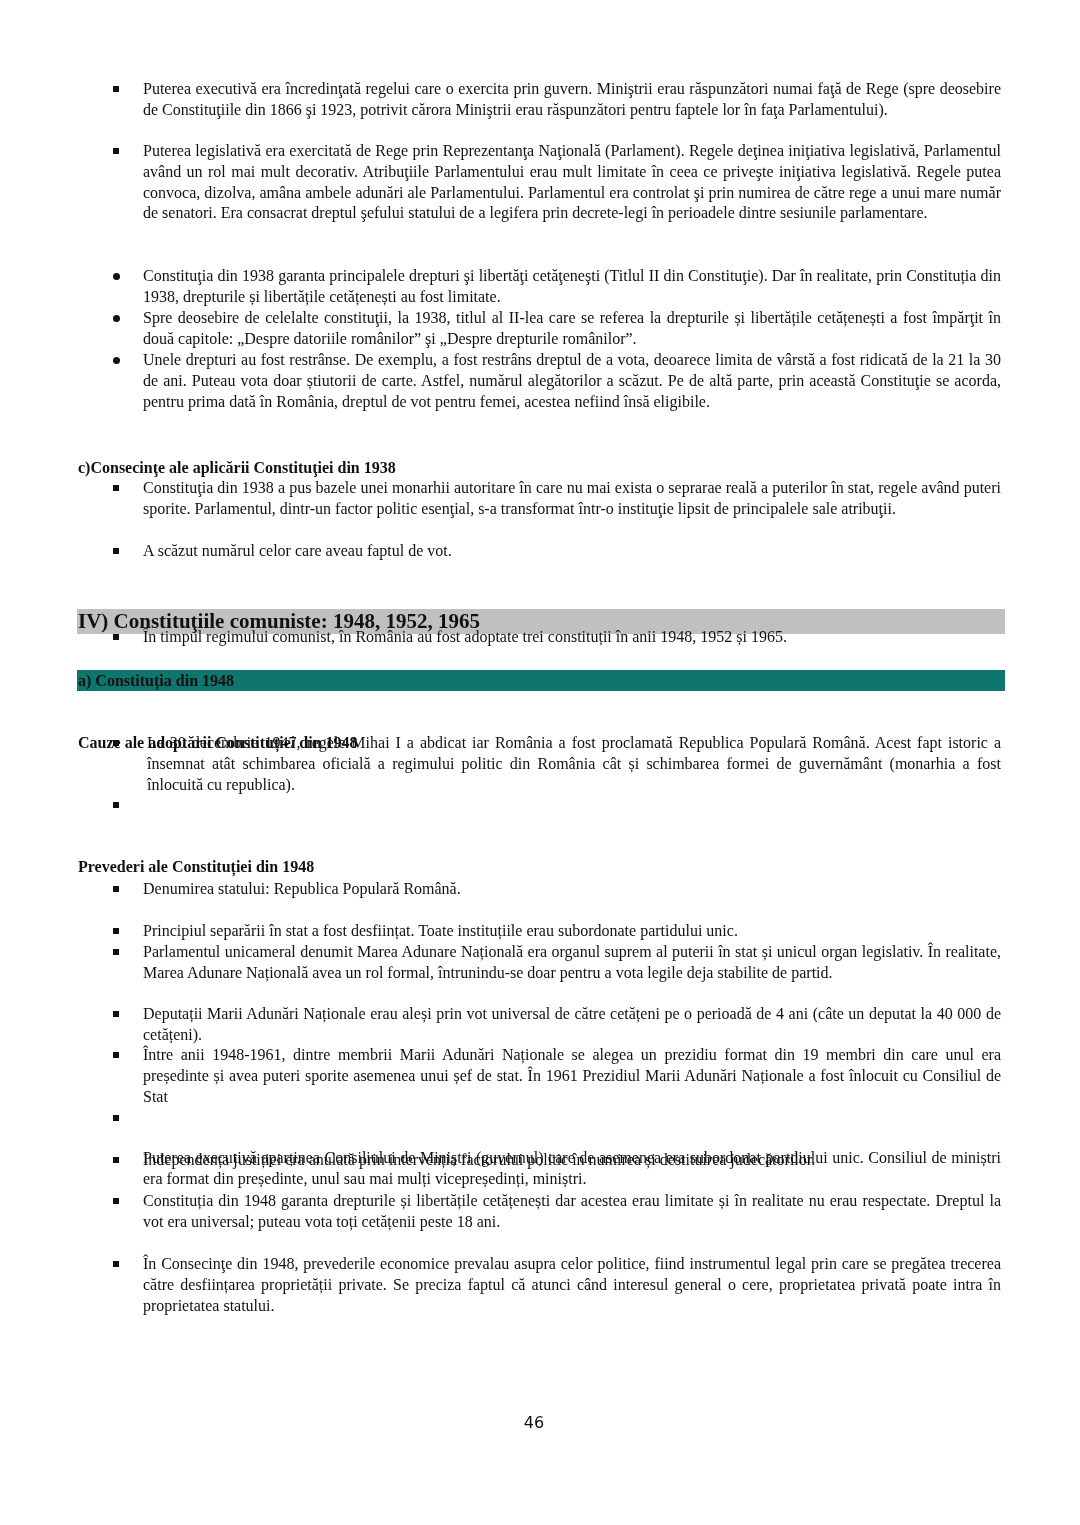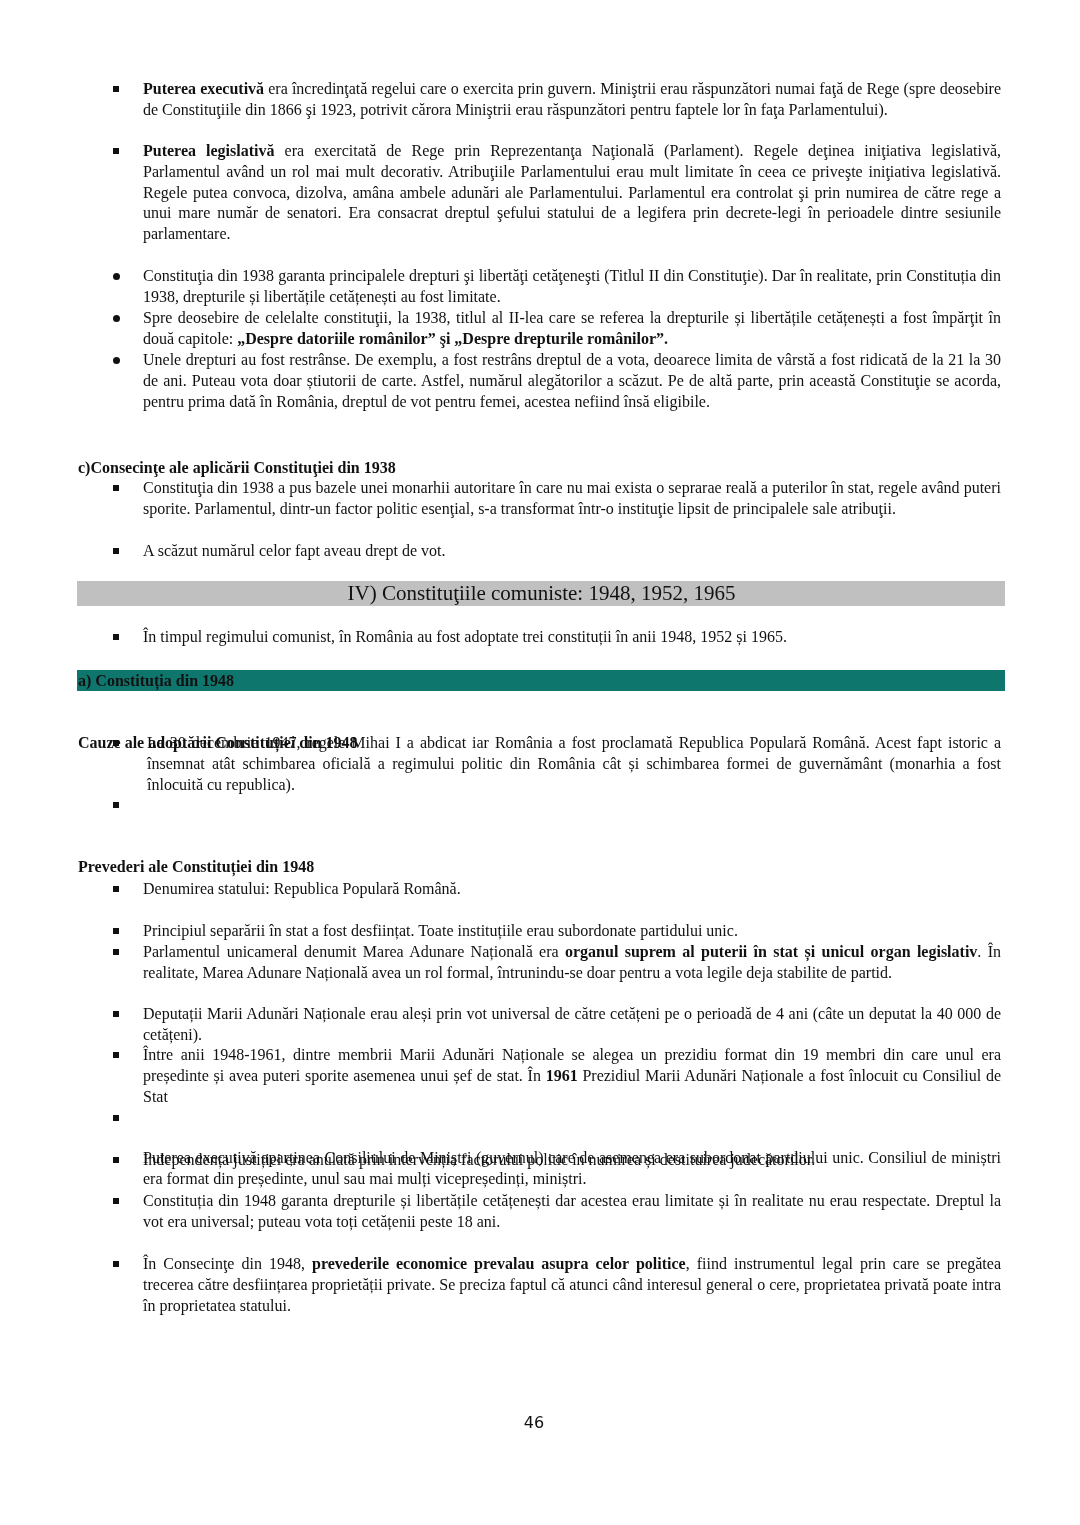--- a/index.html
+++ b/index.html
@@ -16,26 +16,26 @@
       line-height: 20.8px;
       text-align: justify;
       text-align-last: left;
     }
     .bullet-sq {
       position: absolute; left: 113px; width: 6px; height: 6px; background: #111;
     }
     .bullet-dot {
       position: absolute; left: 113px; width: 7px; height: 7px; border-radius: 50%; background: #111;
     }
-    .b { font-weight: bold; margin-top: 28px; }
+    .b { font-weight: normal; margin-top: 28px; }
     .heading-lg {
-      position: absolute; left: 77px; top: 581px; width: 928px; height: 25px;
+      position: absolute; left: 77px; top: 609px; width: 928px; height: 25px;
       background: #c0c0c0;
-      font-weight: normal; font-size: 21px; line-height: 25px;
-      padding-left: 1px; box-sizing: border-box; text-align: center;
+      font-weight: bold; font-size: 21px; line-height: 25px;
+      padding-left: 1px; box-sizing: border-box;
     }
     .heading-sm {
       position: absolute; left: 77px; top: 670px; width: 928px; height: 21px;
       background: #0f766e;
       font-weight: bold; font-size: 16px; line-height: 21px;
       padding-left: 1px; box-sizing: border-box;
     }
     .subhead {
       position: absolute; left: 78px; font-weight: bold; line-height: 20px;
     }
@@ -63,21 +63,21 @@
 
   <span class="bullet-dot" style="top:357px"></span>
   <div class="item" style="top:350px">Unele drepturi au fost restrânse. De exemplu, a fost restrâns dreptul de  a vota, deoarece limita de vârstă a fost ridicată de la 21 la 30 de ani. Puteau vota doar știutorii de carte. Astfel, numărul alegătorilor a scăzut. Pe de altă parte, prin această Constituţie se acorda, pentru prima dată în România, dreptul de vot pentru femei, acestea nefiind însă eligibile.</div>
 
   <div class="subhead" style="top:458px">c)Consecinţe ale aplicării Constituţiei din 1938</div>
 
   <span class="bullet-sq" style="top:485px"></span>
   <div class="item" style="top:478px">Constituţia din 1938 a  pus bazele unei monarhii autoritare în care nu mai exista o seprarae reală a puterilor în stat, regele având puteri sporite. Parlamentul, dintr-un factor politic esenţial, s-a transformat într-o instituţie lipsit de principalele sale atribuţii.</div>
 
   <span class="bullet-sq" style="top:548px"></span>
-  <div class="item" style="top:541px">A scăzut  numărul celor fapt aveau drept de vot.</div>
+  <div class="item" style="top:541px">A scăzut  numărul celor care aveau faptul de vot.</div>
 
   <div class="heading-lg">IV) Constituţiile comuniste: 1948, 1952, 1965</div>
 
   <span class="bullet-sq" style="top:634px"></span>
   <div class="item" style="top:627px">În timpul regimului comunist, în România au fost adoptate trei constituții în anii 1948, 1952 și 1965.</div>
 
   <div class="heading-sm">a) Constituția din 1948</div>
 
   <div class="subhead" style="top:733px">Cauze ale adoptării   Constituției din 1948</div>
 

